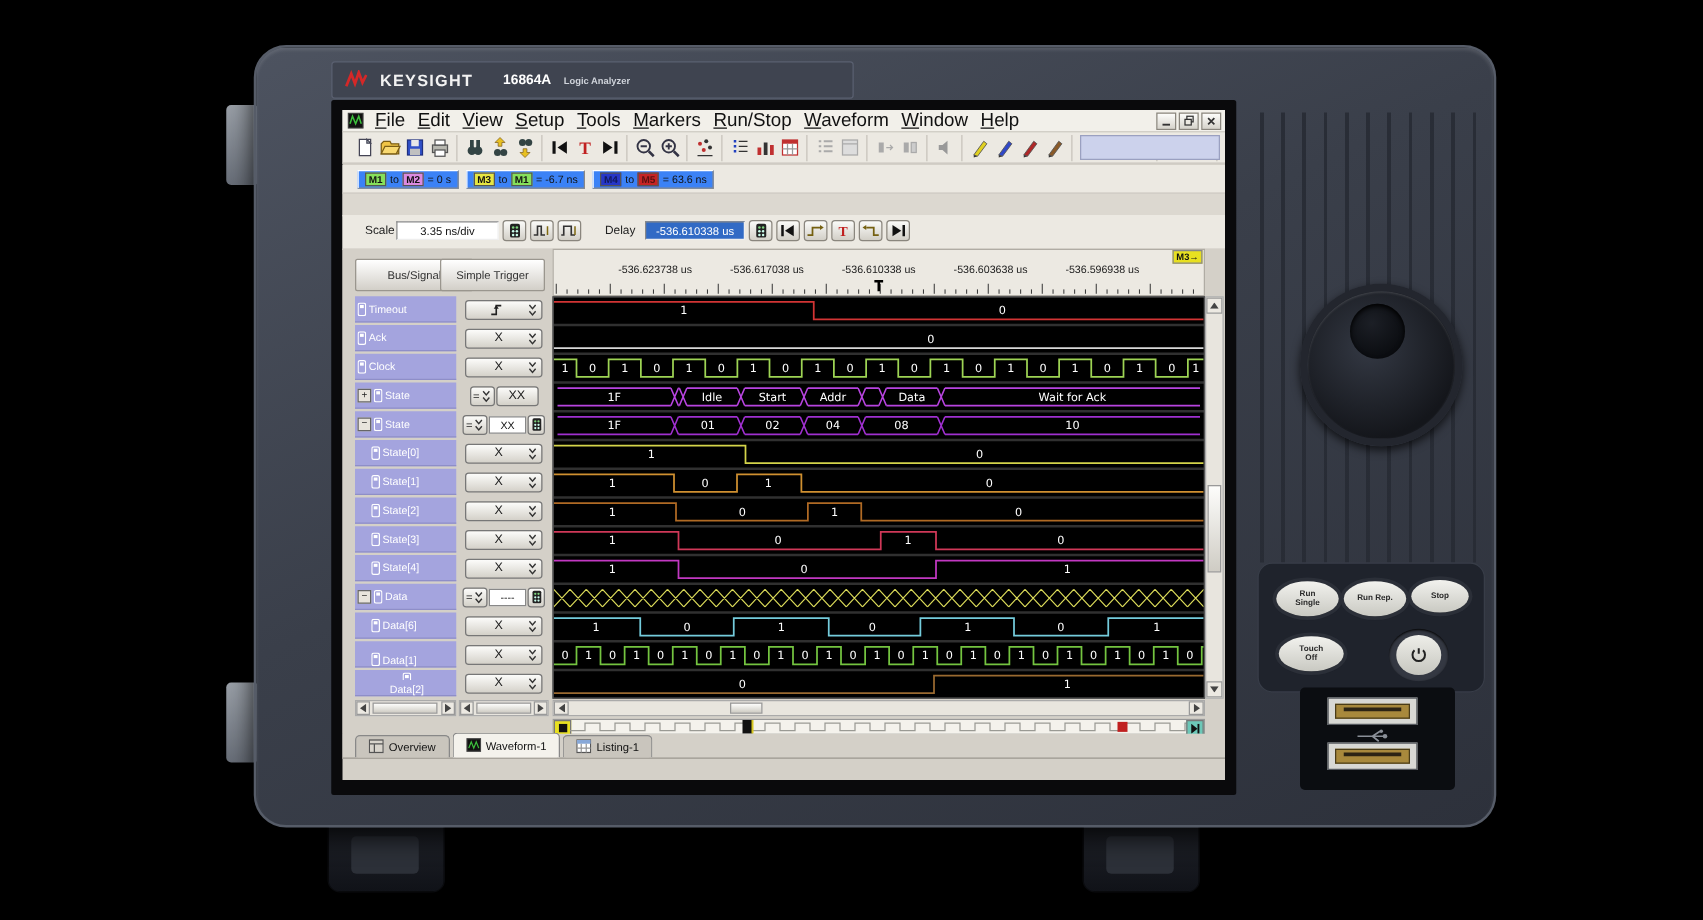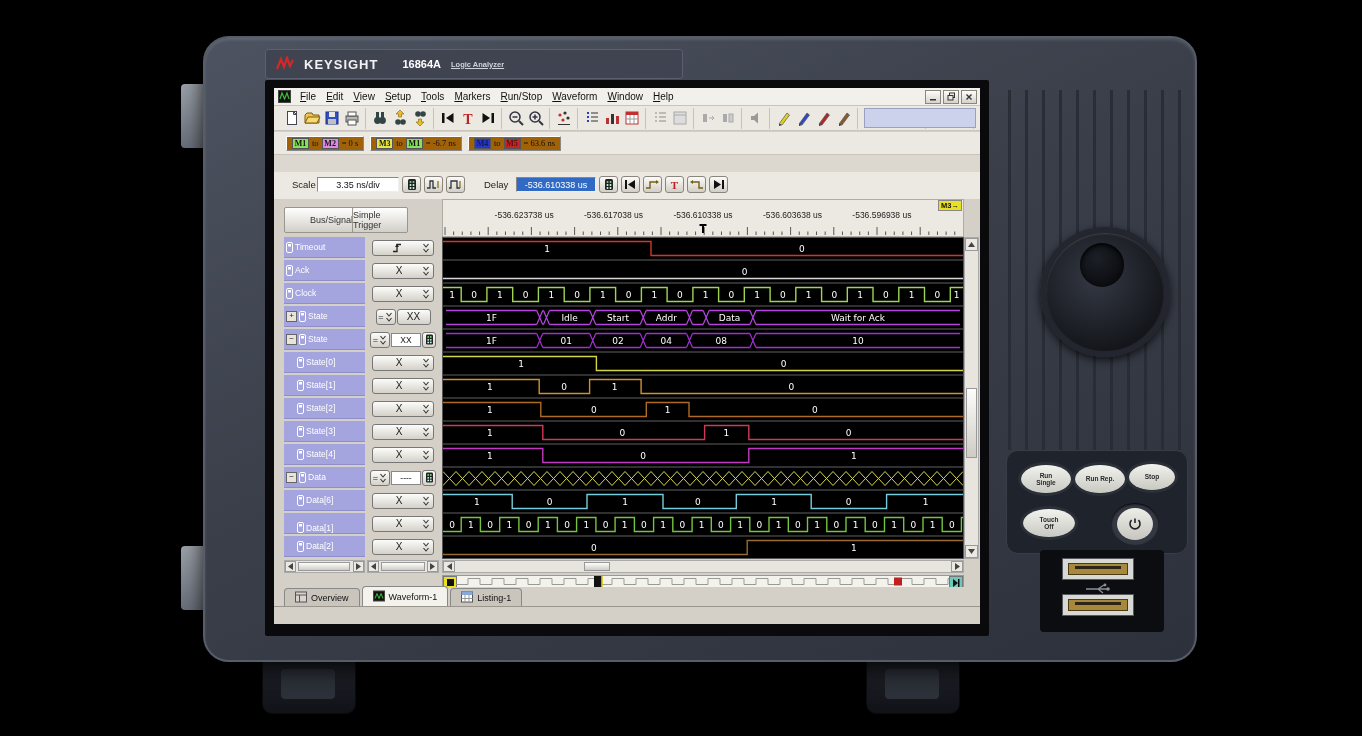--- a/index.html
+++ b/index.html
@@ -10,21 +10,21 @@
           background:linear-gradient(155deg,#4d5360 0%,#3a3f4a 45%,#2d313b 100%);
           border:2px solid #565c68;box-shadow:inset 0 2px 3px rgba(255,255,255,.12), 0 8px 20px rgba(0,0,0,.8);}
   .handle{position:absolute;width:26px;border-radius:4px;background:linear-gradient(180deg,#9aa0a8,#686e78);}
   .foot{position:absolute;top:650px;width:92px;height:62px;background:linear-gradient(180deg,#23262d,#101218);
         border-radius:0 0 10px 10px;border:1px solid #0a0b0e;}
   .foot .pad{position:absolute;left:18px;top:18px;width:54px;height:30px;background:#2c3038;border-radius:4px;}
   .brand-strip{position:absolute;left:60px;top:11px;width:418px;height:30px;background:#3f4450;
                border:1px solid #5a6070;border-radius:3px;display:flex;align-items:center;gap:10px;padding:0 10px;box-sizing:border-box;}
   .brand-name{color:#f2f2f2;font-weight:bold;font-size:13px;letter-spacing:1px;}
   .brand-model{color:#fff;font-weight:bold;font-size:11px;margin-left:14px;}
-  .brand-prod{color:#cfd3da;font-size:7.5px;font-weight:bold;text-decoration:underline;}
+  .brand-prod{color:#cfd3da;font-size:7.5px;font-weight:bold;}
   
   .grooves{position:absolute;left:789px;top:52px;width:190px;height:360px;
            background:repeating-linear-gradient(90deg,transparent 0 14px,#272b34 14px 17px);opacity:.9;}
   .knob{position:absolute;left:835px;top:189px;width:118px;height:118px;border-radius:50%;
         background:radial-gradient(circle at 42% 38%,#343944,#14161b 72%);
         border:6px solid #23262e;box-shadow:0 3px 8px rgba(0,0,0,.7), inset 0 1px 2px rgba(255,255,255,.15);}
   .knob .dimple{position:absolute;left:34px;top:10px;width:44px;height:44px;border-radius:50%;
         background:radial-gradient(circle at 40% 35%,#1c1f26,#0b0d11 70%);box-shadow:inset 0 2px 4px #000;}
   .btn-cluster{position:absolute;left:801px;top:412px;width:180px;height:102px;border-radius:12px;
         background:#1f232c;border:1px solid #383d48;}
@@ -39,35 +39,35 @@
   .usb-port{position:absolute;left:22px;width:70px;height:20px;background:#d8d8d4;border:1px solid #55585e;
         display:flex;align-items:center;justify-content:center;}
   .usb-inner{width:58px;height:10px;background:#a8893c;border:1px solid #4a3c18;position:relative;}
   .usb-inner:before{content:"";position:absolute;left:6px;top:2px;width:46px;height:3px;background:#2c2414;}
   
   .screen{position:absolute;left:60px;top:42px;width:724px;height:556px;background:#0a0a0c;border-radius:2px;}
   .app{position:absolute;left:9px;top:8px;width:706px;height:536px;background:#d4d0c8;font-size:10px;color:#111;}
   .menubar{position:absolute;left:0;top:0;width:706px;height:17px;background:#f2f0ea;border-bottom:1px solid #c8c4bc;
         display:flex;align-items:center;}
   .appicon{width:13px;height:13px;margin:0 4px;}
-  .menu-item{display:inline-block;padding:1px 5px;font-size:10px;color:#111;cursor:default;}
+  .menu-item{display:inline-block;padding:1px 5px;font-size:15px;color:#111;cursor:default;}
   .menu-item::first-letter{text-decoration:underline;}
   .winbtns{margin-left:auto;display:flex;gap:2px;padding-right:3px;}
   .wbtn{width:14px;height:12px;background:linear-gradient(180deg,#fdfdfb,#d6d3cb);border:1px solid #8a867e;
         display:flex;align-items:center;justify-content:center;font-size:8px;cursor:pointer;}
   .toolbar{position:absolute;left:0;top:18px;width:706px;height:25px;background:#ece9e2;border-bottom:1px solid #c8c4bc;
         display:flex;align-items:center;padding-left:4px;box-sizing:border-box;}
   .tgroup{display:flex;align-items:center;gap:1px;padding:0 4px;border-right:1px solid #c6c2ba;height:21px;}
   .ticon{width:19px;height:19px;display:flex;align-items:center;justify-content:center;cursor:pointer;}
   .tb-field{position:absolute;left:590px;top:20px;width:112px;height:20px;background:#ccd2ec;border:1px solid #9aa0c0;
         box-sizing:border-box;}
   .markerbar{position:absolute;left:0;top:44px;width:706px;height:23px;background:#ece9e2;display:flex;align-items:center;
         gap:6px;padding-left:12px;box-sizing:border-box;border-bottom:1px solid #c8c4bc;}
-  .mchip-group{display:flex;align-items:center;gap:3px;background:#a16207;border:1px solid;border-color:#fff #888 #888 #fff;
-        padding:1px 5px;font-size:8.5px;cursor:pointer;font-family:Liberation Serif, serif;}
+  .mchip-group{display:flex;align-items:center;gap:3px;background:#3b82f6;border:1px solid;border-color:#fff #888 #888 #fff;
+        padding:1px 5px;font-size:8.5px;cursor:pointer;}
   .mbadge{display:inline-block;min-width:13px;text-align:center;border:1px solid #555;font-weight:bold;font-size:8px;
         padding:0 1px;color:#111;}
   .gapbar{position:absolute;left:0;top:67px;width:706px;height:17px;background:#dcd8d0;border-bottom:1px solid #c0bcb4;}
   .scalebar{position:absolute;left:0;top:84px;width:706px;height:27px;background:#ece9e2;border-bottom:1px solid #b8b4ac;}
   .sd-label{position:absolute;top:7px;font-size:9.5px;color:#222;}
   .sd-input{position:absolute;top:5px;height:15px;background:#fff;border:1px solid #888;border-right-color:#eee;border-bottom-color:#eee;
         font-size:9px;display:flex;align-items:center;justify-content:center;box-sizing:border-box;}
   .sd-input.sel{background:#316ac5;color:#fff;}
   .mini-btn{position:absolute;top:4px;width:19px;height:17px;background:linear-gradient(180deg,#fbfbf9,#d2cfc7);
         border:1px solid #8a867e;border-radius:3px;display:flex;align-items:center;justify-content:center;cursor:pointer;box-sizing:border-box;}
@@ -501,21 +501,21 @@
           <div class="mini-btn" style="left:435px;">
               <svg width="13" height="11">
                 <path d="M2 1 L9 5.5 L2 10z" fill="#111"></path>
                 <rect x="10" y="1" width="2" height="9" fill="#111"></rect>
               </svg>
             </div>
         </div>
 
         <div class="main">
           <div class="col-head" style="left:10px;width:95px;">Bus/Signal</div>
-          <div class="col-head" style="left:78px;width:56px;">Simple Trigger</div>
+          <div class="col-head" style="left:78px;width:84px;">Simple Trigger</div>
           <div class="sig-col" id="sigcol">
               <div class="sig-row" style="top: 0px;">
                 <svg width="7" height="11">
                   <rect x="0.5" y="0.5" width="6" height="10" rx="1.5" fill="none" stroke="#fff"></rect>
                   <rect x="2" y="2" width="3" height="2.5" fill="#fff"></rect>
                 </svg>
                 <span>Timeout</span>
               </div>
               <div class="sig-row" style="top: 23px;">
                 <svg width="7" height="11">
@@ -604,21 +604,21 @@
                 <span>Data[6]</span>
               </div>
               <div class="sig-row" style="top: 276px; align-items: flex-end;">
                 <span style="width: 9px; flex: 0 0 auto;"></span>
                 <svg width="7" height="11">
                   <rect x="0.5" y="0.5" width="6" height="10" rx="1.5" fill="none" stroke="#fff"></rect>
                   <rect x="2" y="2" width="3" height="2.5" fill="#fff"></rect>
                 </svg>
                 <span>Data[1]</span>
               </div>
-              <div class="sig-row" style="top: 299px;">
+              <div class="sig-row" style="top: 299px; flex-direction: column;">
                 <span style="width: 9px; flex: 0 0 auto;"></span>
                 <svg width="7" height="11">
                   <rect x="0.5" y="0.5" width="6" height="10" rx="1.5" fill="none" stroke="#fff"></rect>
                   <rect x="2" y="2" width="3" height="2.5" fill="#fff"></rect>
                 </svg>
                 <span>Data[2]</span>
               </div>
             </div>
           <div class="trig-col" id="trigcol">
               <div class="trig-row" style="top: 0px;">

